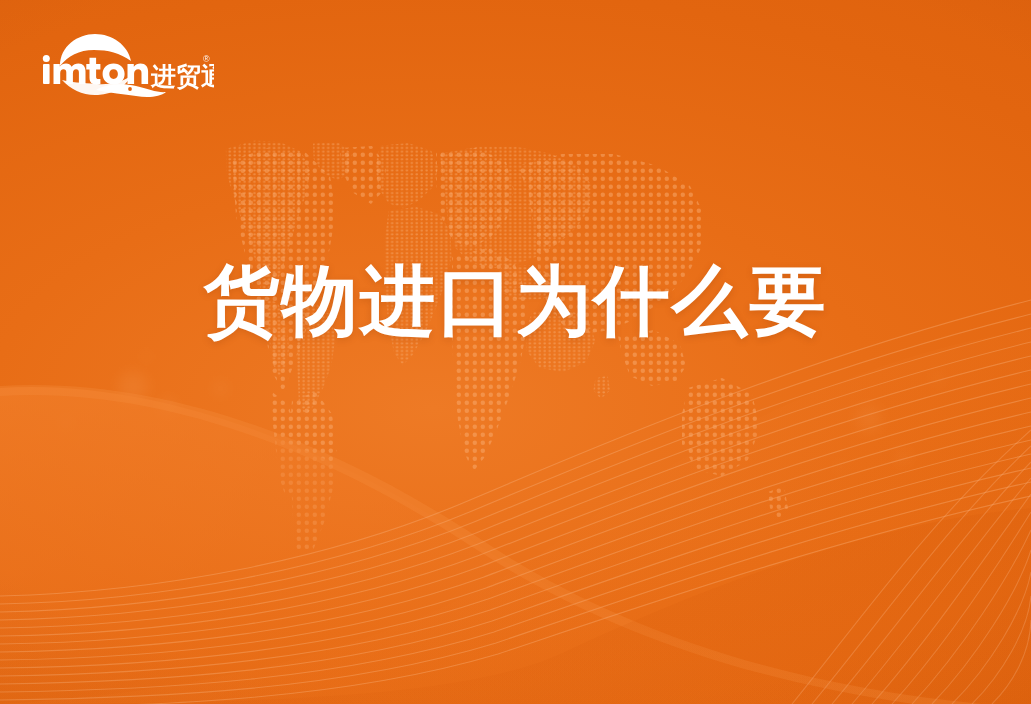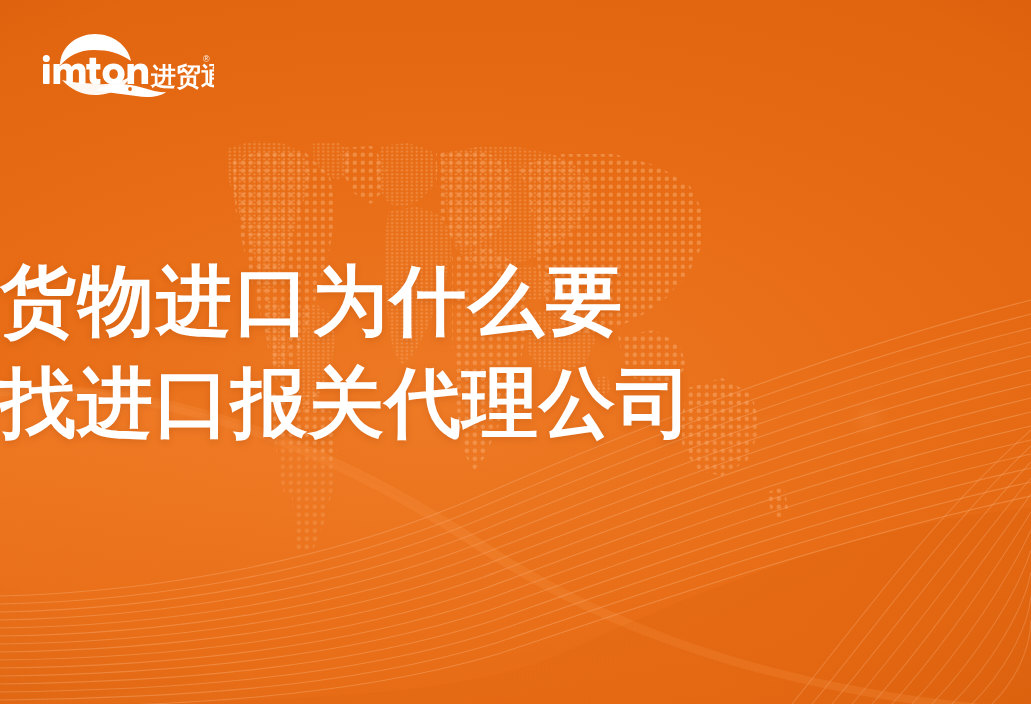--- a/index.html
+++ b/index.html
@@ -88,20 +88,21 @@
     height: 72px;
   }
   .logo svg { display: block; }
 
   
   .headline {
     position: absolute;
     left: 0;
     right: 0;
     top: 250px;
+    text-align: center;
     color: #ffffff;
     font-weight: 700;
     letter-spacing: 0.5px;
     text-shadow: 0 2px 7px rgba(140,55,5,0.22);
     user-select: none;
   }
   .headline .line {
     display: block;
     font-size: 76px;
     line-height: 102px;
@@ -335,16 +336,15 @@
       </g>
 
       <text x="113" y="57" font-family="'DejaVu Sans','Liberation Sans',sans-serif" font-size="25" font-weight="700" fill="#ffffff">进贸通</text>
 
       <text x="165" y="34" font-family="'Liberation Sans',sans-serif" font-size="9" fill="#ffffff" opacity="0.95">®</text>
     </svg>
   </div>
 
   <div class="headline">
     <span class="line line-1">货物进口为什么要</span>
-    <span class="line line-2">找进口报关代理公司</span>
   </div>
 
 </div>
 
 </body></html>

